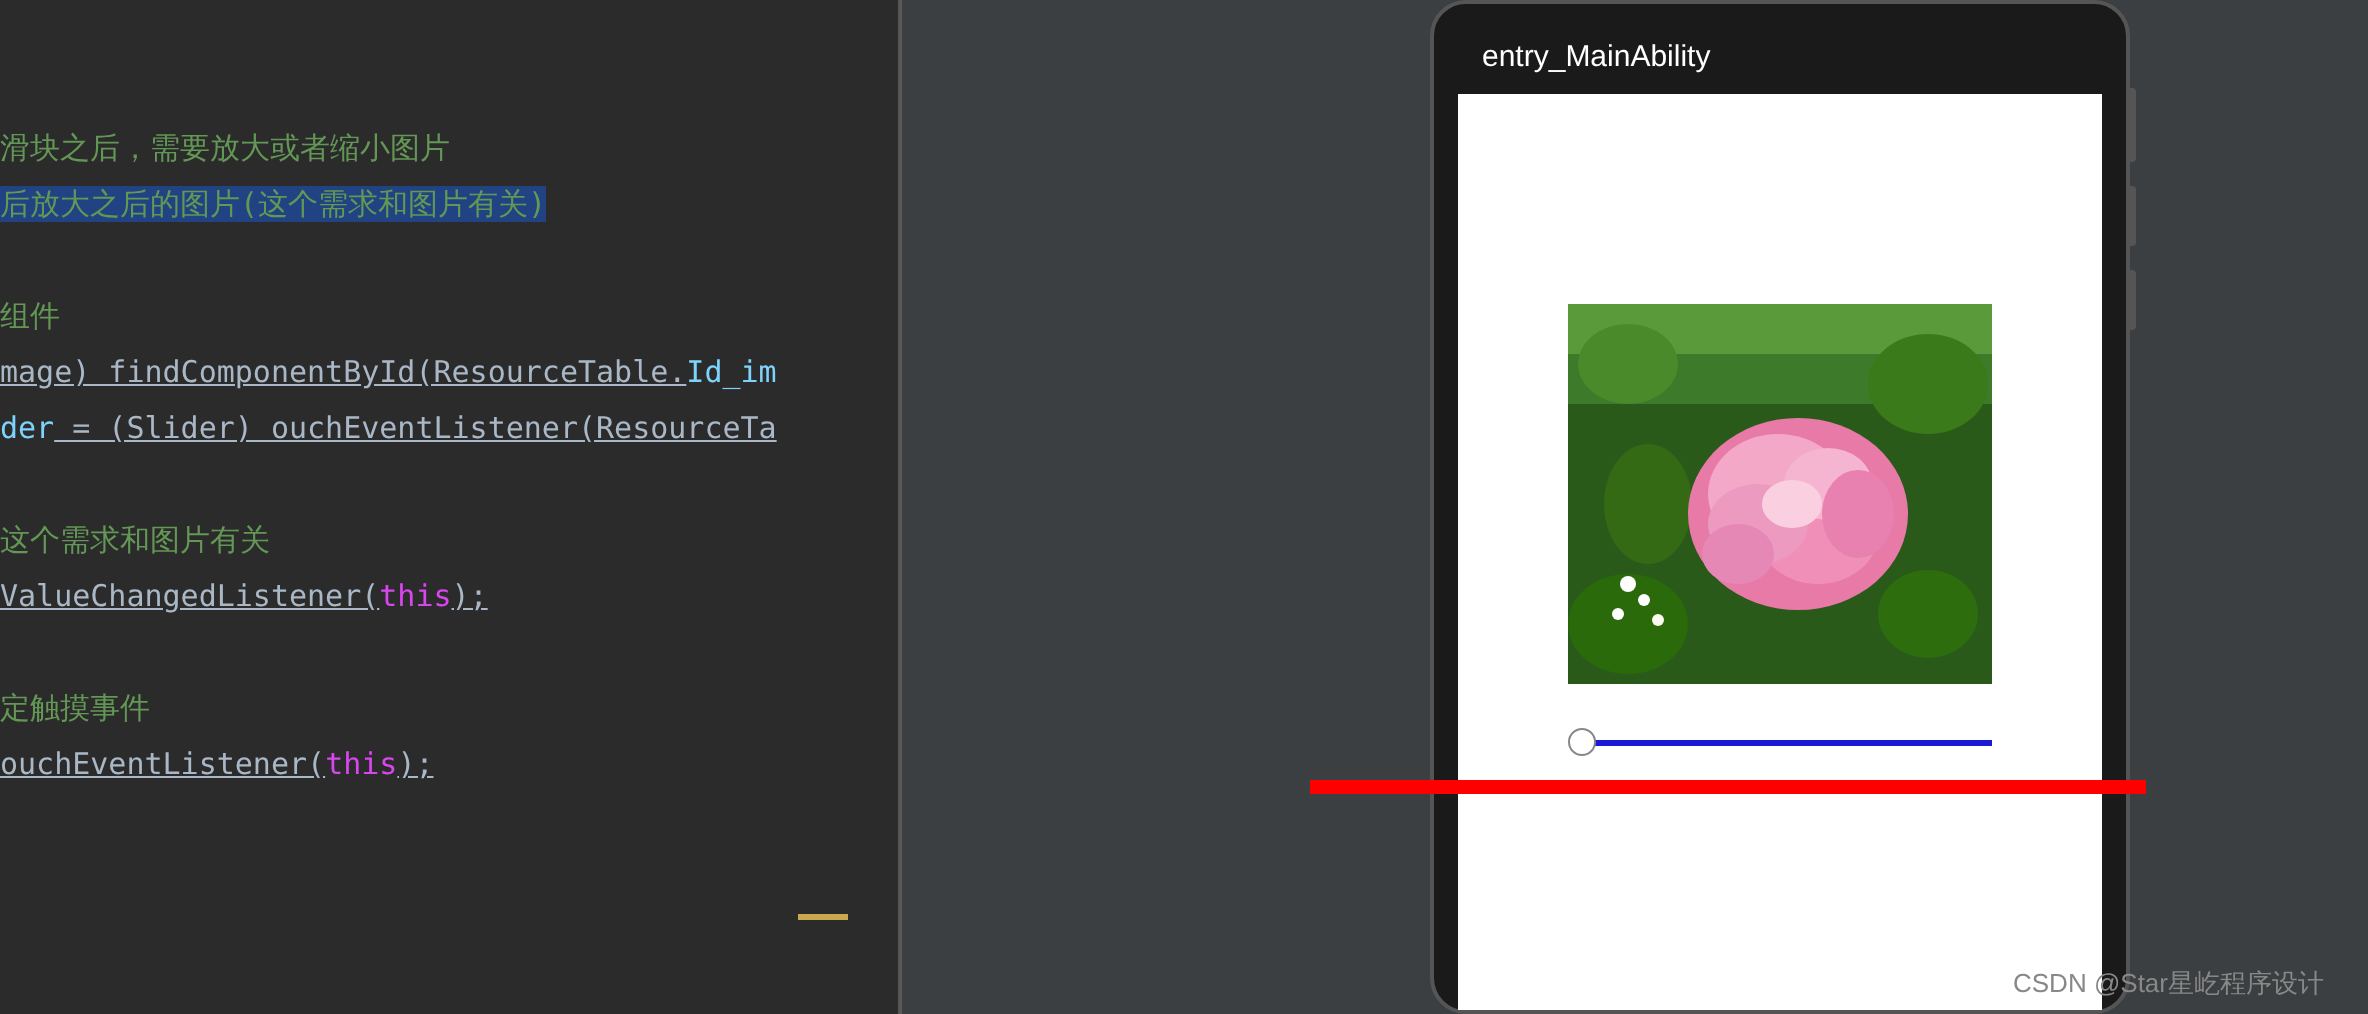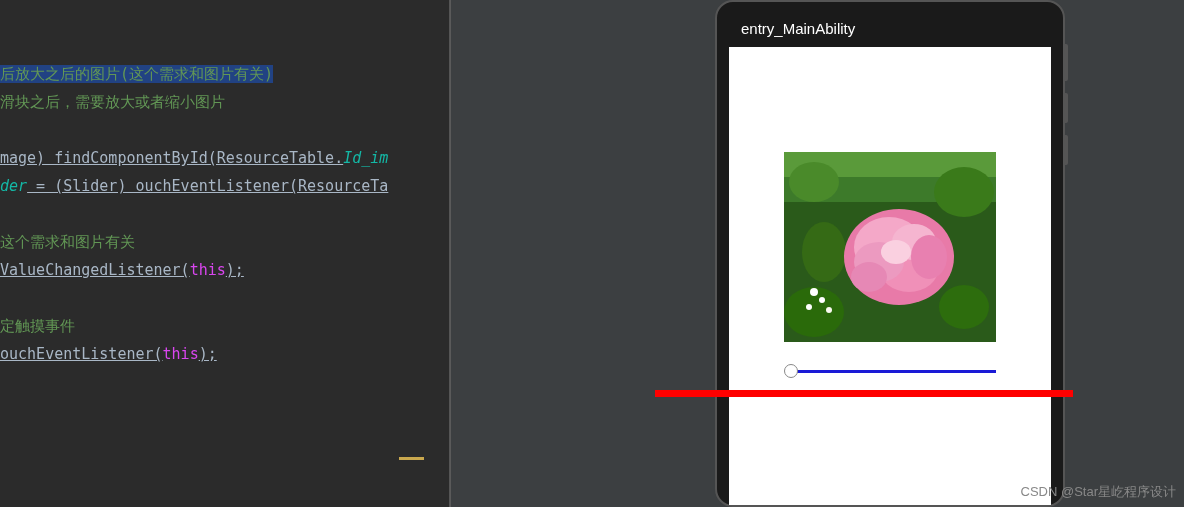--- a/index.html
+++ b/index.html
@@ -28,21 +28,21 @@
       white-space: pre;
       padding-left: 0;
     }
     .comment { color: #629755; }
     .highlighted {
       background: #214283;
       color: #629755;
     }
     .keyword-this { color: #d946ef; }
     .normal { color: #a9b7c6; text-decoration: underline; }
-    .field-italic { color: #14b8a6; font-style: italic; }
+    .field-italic { color: #7dd3fc; }
     .yellow-bar {
       position: absolute;
       right: 25px;
       bottom: 47px;
       width: 25px;
       height: 3px;
       background: #c9a84e;
     }
     .divider-v {
       position: absolute;
@@ -130,35 +130,36 @@
       position: absolute;
       left: 655px;
       top: 390px;
       width: 418px;
       height: 7px;
       background: #ff0000;
       z-index: 100;
     }
     .watermark {
       position: absolute;
-      right: 8px;
+      right: 22px;
       bottom: 6px;
       color: #888;
       font-size: 13px;
       font-family: Arial, sans-serif;
       z-index: 200;
     }
   </style>
 </head>
 <body>
 
 <div class="editor-panel">
+  <div class="code-line comment">滑块之后，需要放大或者缩小图片</div>
   <div class="code-line"><span class="highlighted">后放大之后的图片(这个需求和图片有关)</span></div>
-  <div class="code-line comment">滑块之后，需要放大或者缩小图片</div>
   <div class="code-line">&nbsp;</div>
+  <div class="code-line comment">组件</div>
   <div class="code-line"><span class="normal">mage) findComponentById(ResourceTable.</span><span class="field-italic">Id_im</span></div>
   <div class="code-line"><span class="field-italic">der</span><span class="normal"> = (Slider) ouchEventListener(ResourceTa</span></div>
   <div class="code-line">&nbsp;</div>
   <div class="code-line comment">这个需求和图片有关</div>
   <div class="code-line"><span class="normal">ValueChangedListener(</span><span class="keyword-this">this</span><span class="normal">);</span></div>
   <div class="code-line">&nbsp;</div>
   <div class="code-line comment">定触摸事件</div>
   <div class="code-line"><span class="normal">ouchEventListener(</span><span class="keyword-this">this</span><span class="normal">);</span></div>
   <div class="yellow-bar"></div>
 </div>

